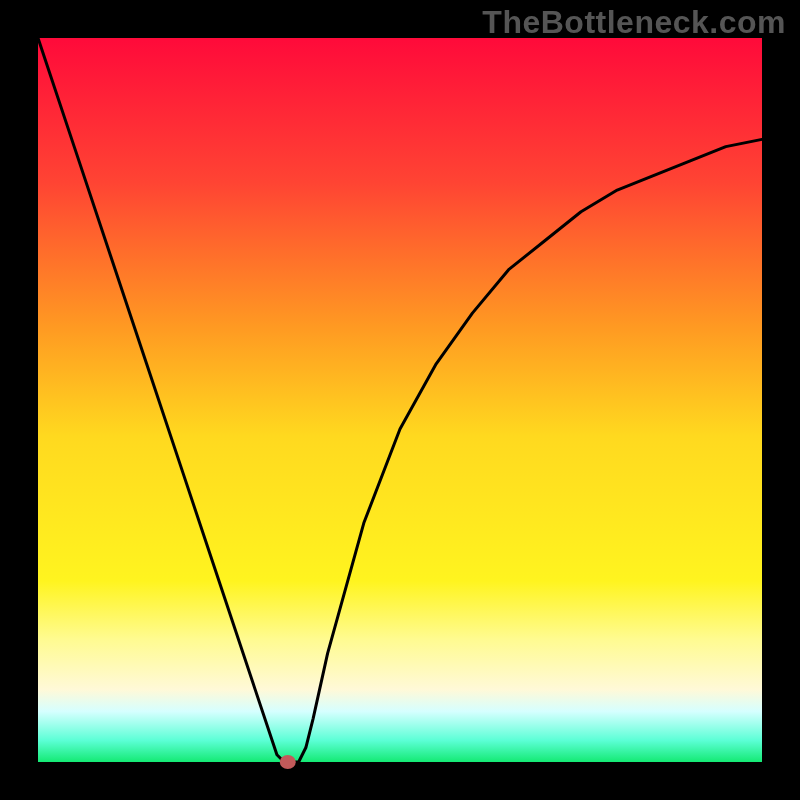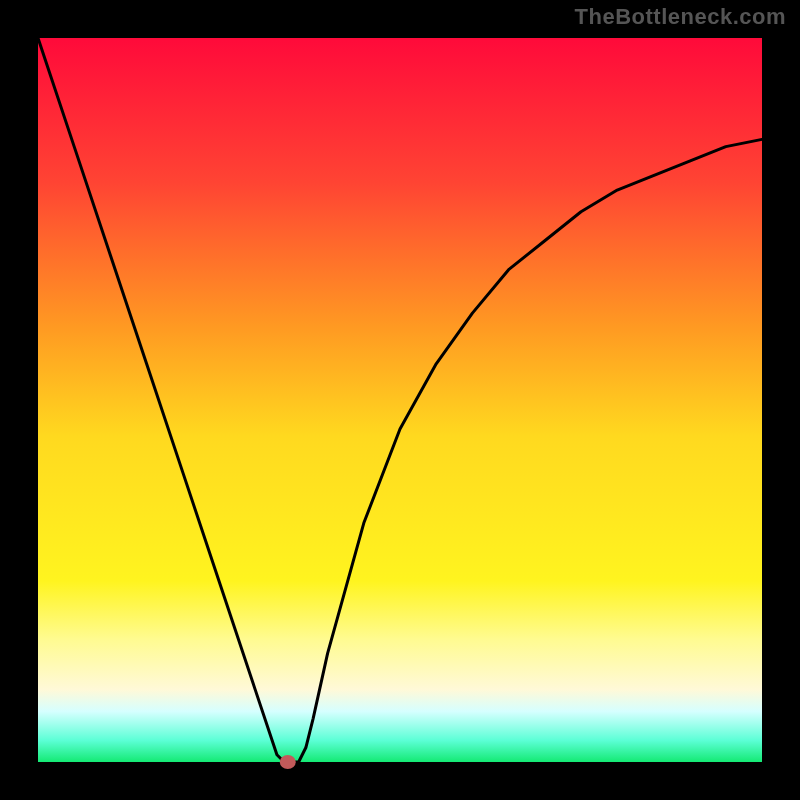--- a/index.html
+++ b/index.html
@@ -15,21 +15,21 @@
     position: relative;
     width: 800px;
     height: 800px;
     background: #000;
   }
   .watermark {
     position: absolute;
     top: 4px;
     right: 14px;
     color: #555;
-    font-size: 22px;
+    font-size: 32px;
     font-weight: 700;
     letter-spacing: 0.5px;
     user-select: none;
     z-index: 10;
   }
   svg {
     position: absolute;
     top: 0;
     left: 0;
   }

